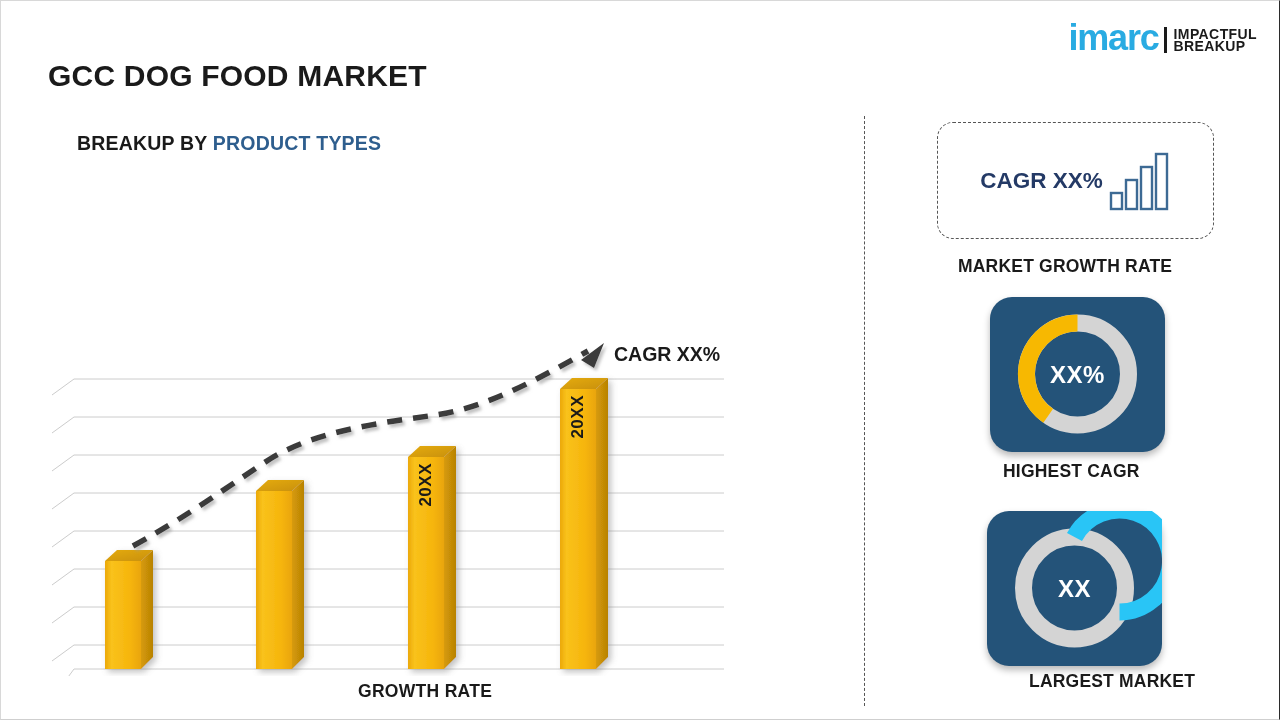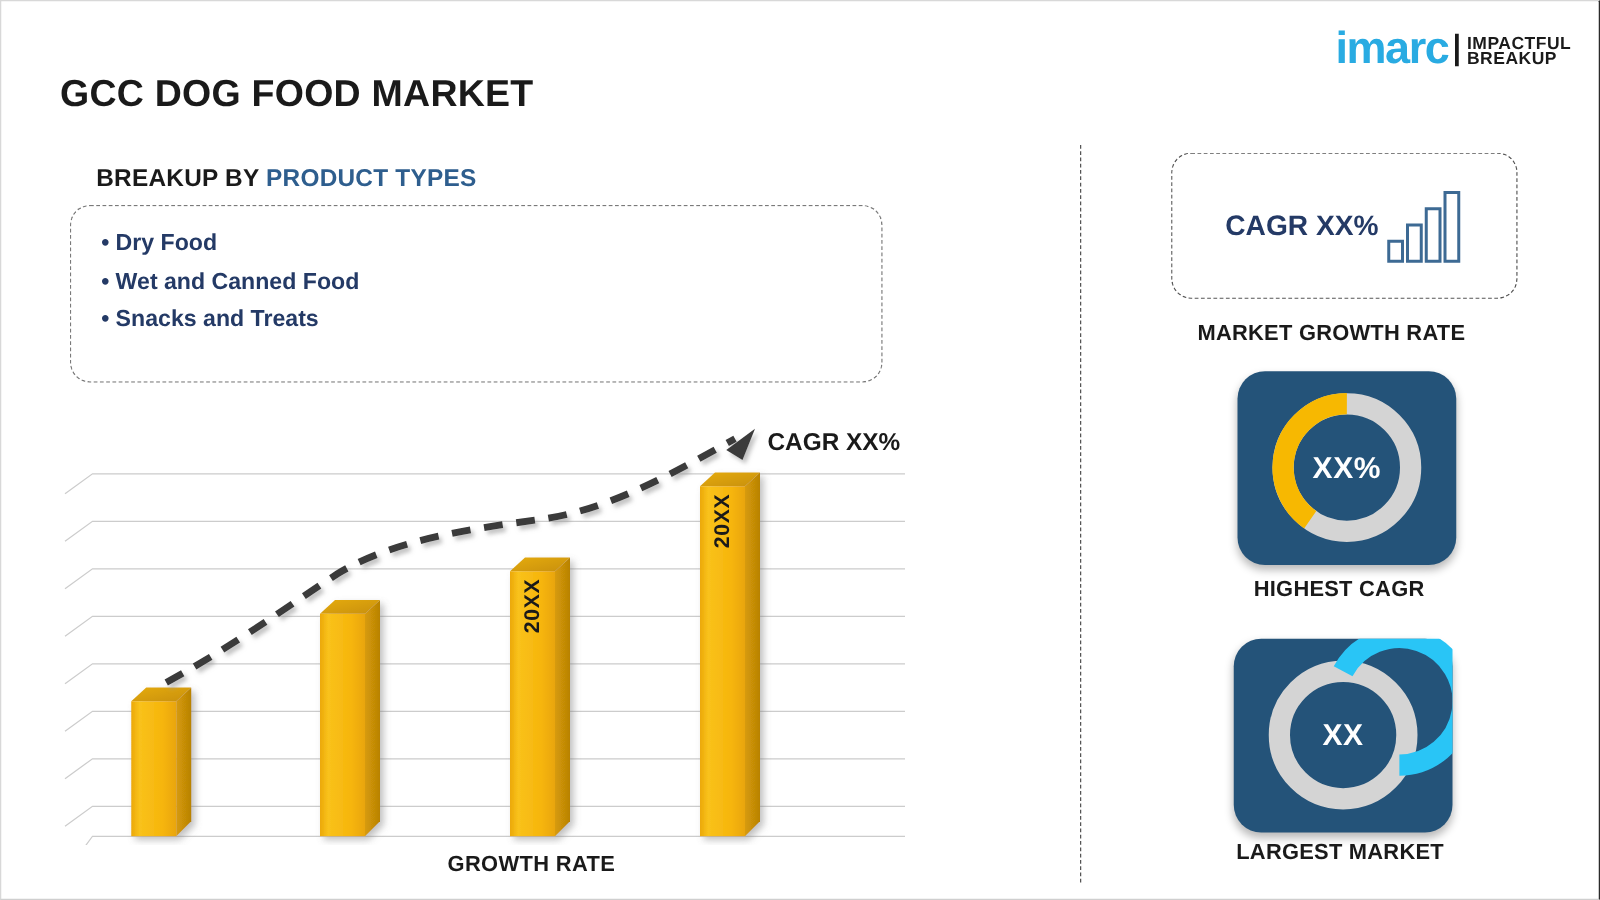--- a/index.html
+++ b/index.html
@@ -132,21 +132,21 @@
   .donut-value {
     position: absolute; left: 0; top: 0;
     width: 175px; height: 155px;
     display: flex; align-items: center; justify-content: center;
     font-size: 24px; font-weight: 700; color: #ffffff;
     letter-spacing: .5px;
   }
   #caption-highest { left: 0; top: 460px; }
   #caption-highest span { position: absolute; left: 1002px; }
   #caption-largest { left: 0; top: 670px; }
-  #caption-largest span { position: absolute; left: 988px; }
+  #caption-largest span { position: absolute; left: 1028px; }
 </style>
 </head>
 <body>
 
 <div id="page">
 
   <div id="logo">
     <div id="logo-mark">imarc</div>
     <div id="logo-bar"></div>
     <div id="logo-tag">
@@ -154,27 +154,20 @@
       <div>BREAKUP</div>
     </div>
   </div>
 
   <div id="main-title">GCC DOG FOOD MARKET</div>
 
   <div id="section-title">
     <span>BREAKUP BY </span><span class="accent">PRODUCT TYPES</span>
   </div>
 
-  <div id="types-box">
-    <ul>
-      <li><span class="bullet">•</span><span>Dry Food</span></li>
-      <li><span class="bullet">•</span><span>Wet and Canned Food</span></li>
-      <li><span class="bullet">•</span><span>Snacks and Treats</span></li>
-    </ul>
-  </div>
 
   <div id="divider"></div>
 
   <div id="chart-area">
     <svg id="chart-svg" width="700" height="345" viewBox="0 0 700 345">
       <defs>
         <linearGradient id="gFront" x1="0" y1="0" x2="1" y2="0">
           <stop offset="0%" stop-color="#EBA808"></stop>
           <stop offset="18%" stop-color="#F9C21B"></stop>
           <stop offset="70%" stop-color="#F6B50C"></stop>

